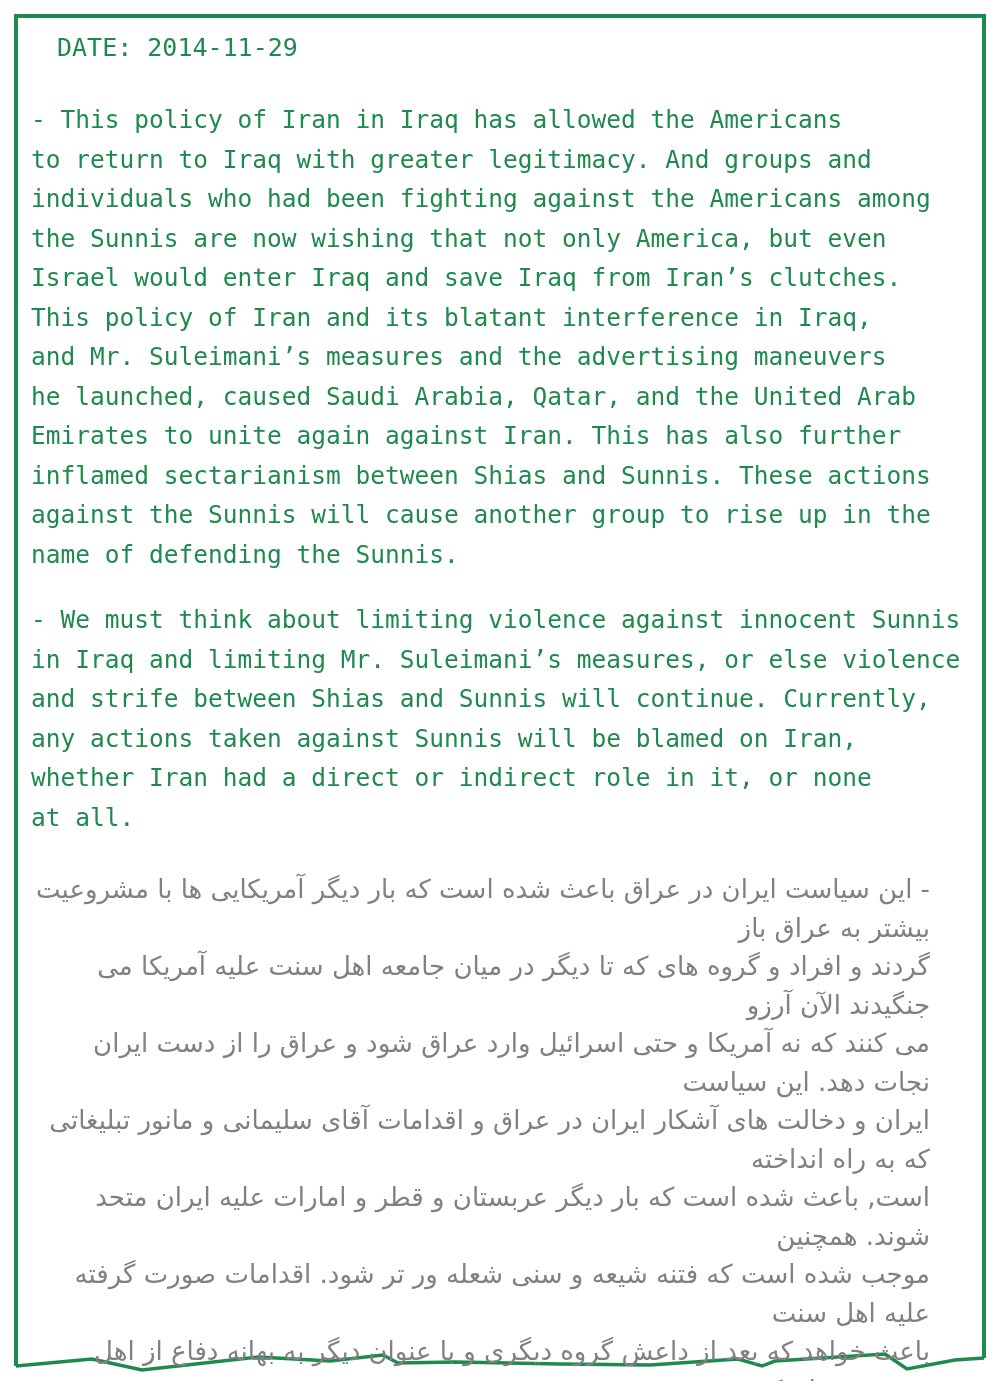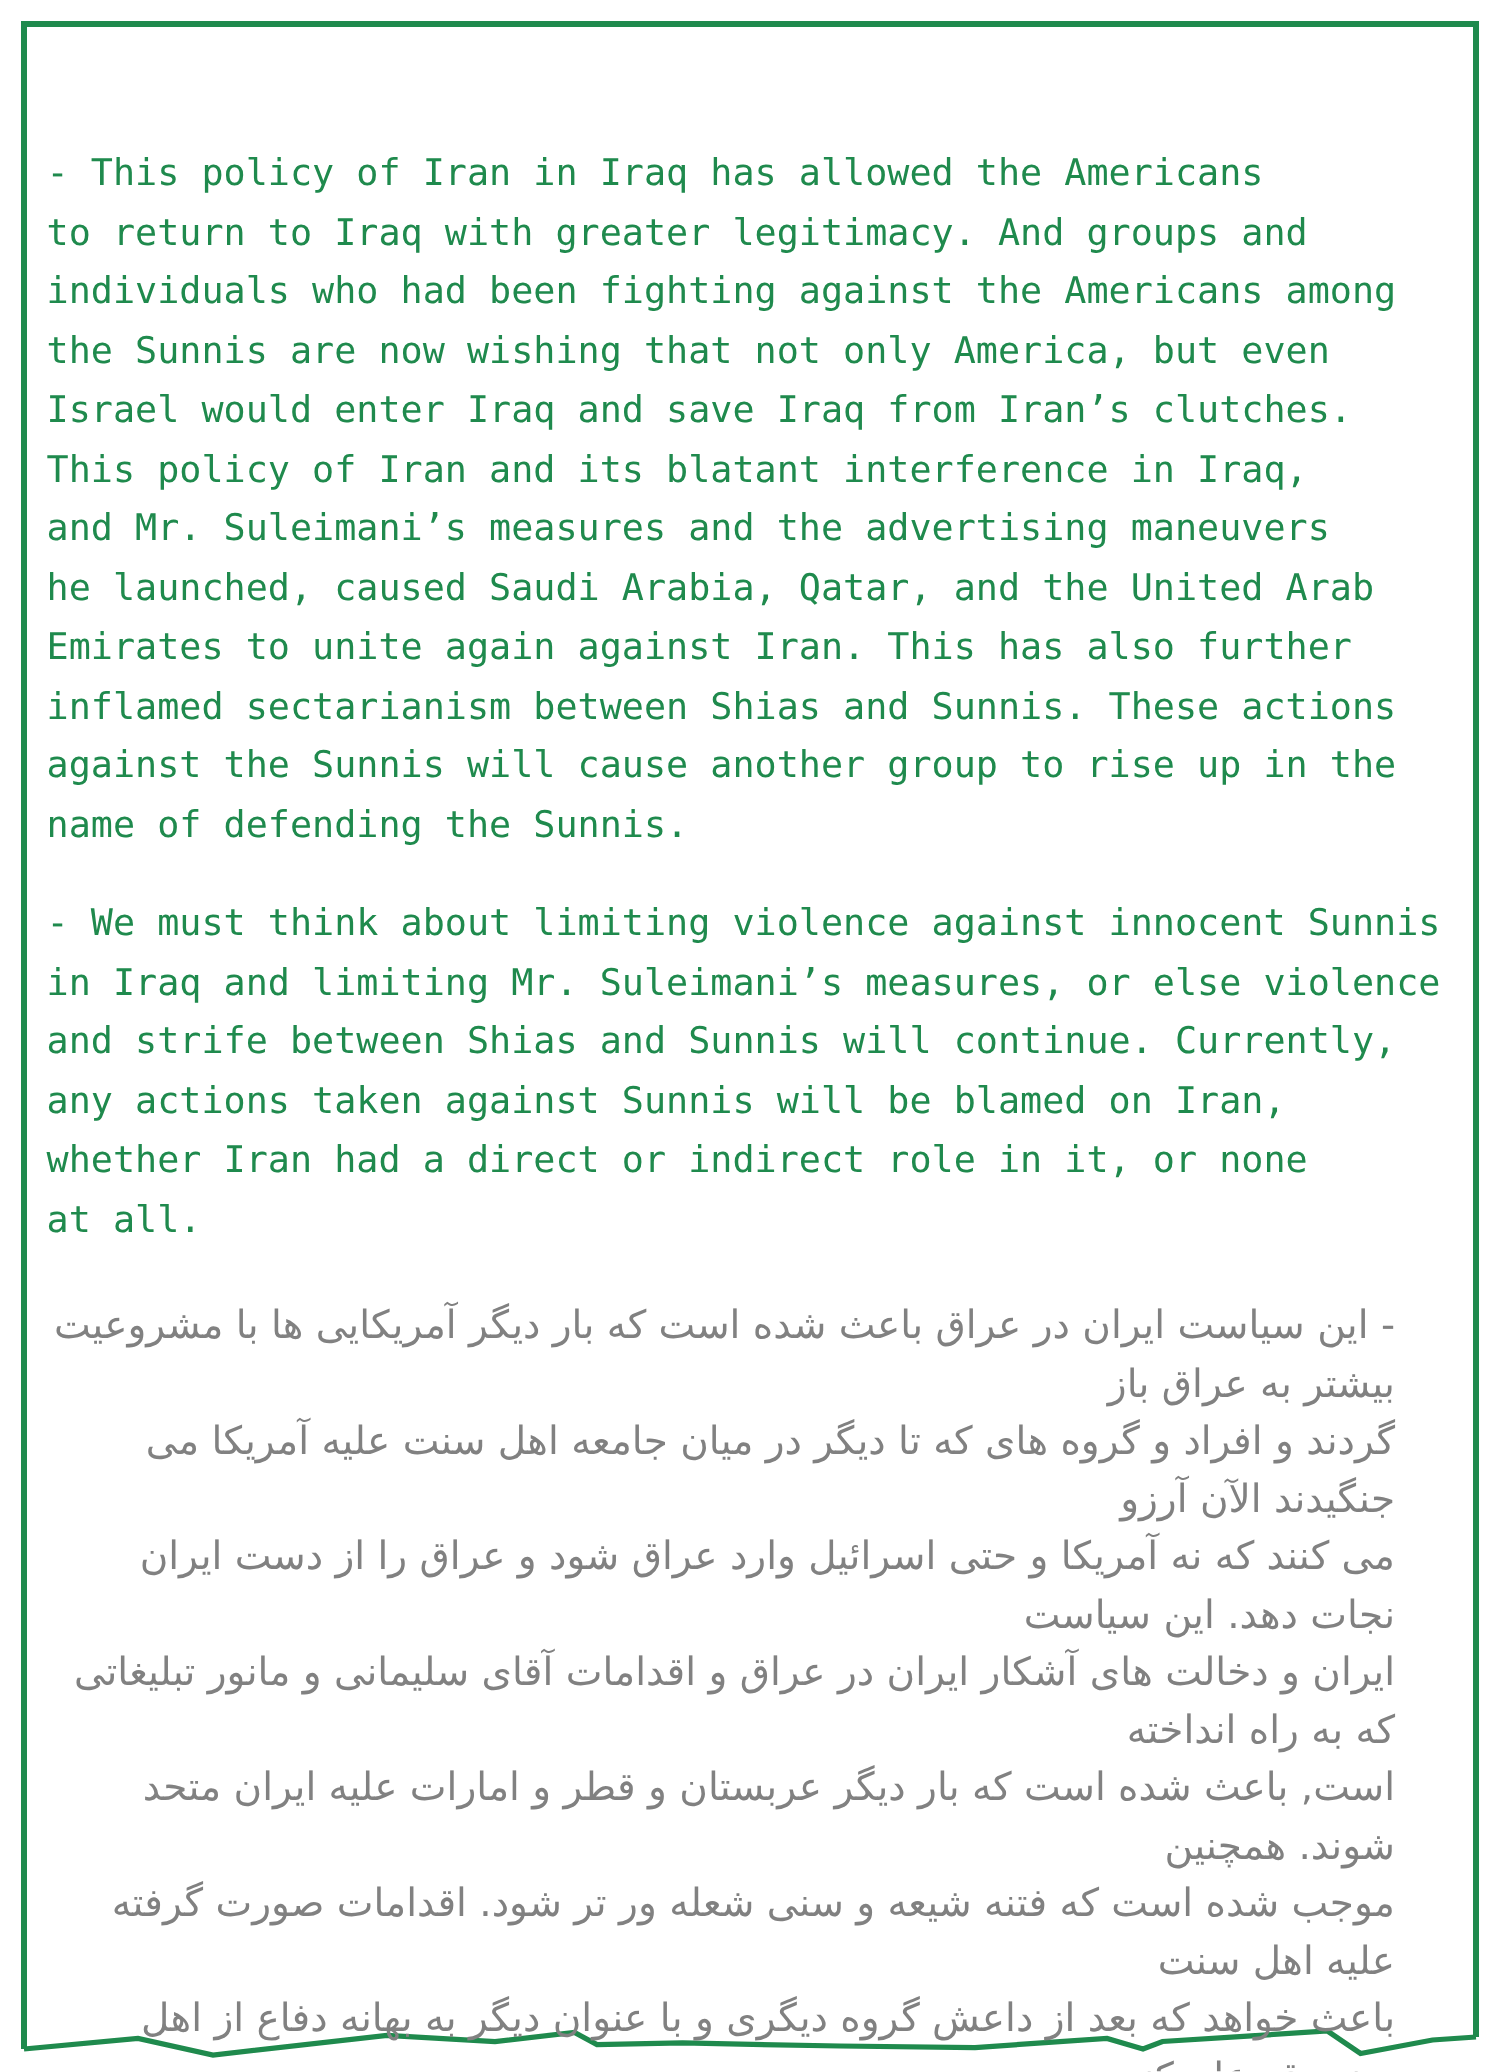--- a/index.html
+++ b/index.html
@@ -40,21 +40,21 @@
   .en-para {
     margin-top: 26px;
     font-family: "DejaVu Sans Mono", monospace;
     font-size: 24.5px;
     line-height: 39.5px;
     color: #1f8a4d;
     white-space: pre;
     letter-spacing: 0;
   }
   .en-para.first {
-    margin-top: 67px;
+    margin-top: 32px;
   }
   .fa-para {
     direction: rtl;
     text-align: right;
     font-family: "DejaVu Sans", sans-serif;
     font-size: 26px;
     line-height: 38.5px;
     color: #818181;
     white-space: pre-line;
   }
@@ -69,20 +69,21 @@
 
   <svg class="frame-svg" viewBox="0 0 1000 1381" xmlns="http://www.w3.org/2000/svg">
 
     <path d="M16 1366 L16 16 L984 16 L984 1358" fill="none" stroke="#1f8a4d" stroke-width="4" stroke-linejoin="miter"></path>
 
     <path d="M16 1366 L92 1359 L142 1370 L258 1357 L330 1361 L383 1355 L398 1363 L455 1362 L560 1364 L650 1365 L738 1359 L762 1366 L775 1361 L885 1354 L907 1369 L955 1360 L984 1358" fill="none" stroke="#1f8a4d" stroke-width="3.5" stroke-linejoin="miter"></path>
   </svg>
 
   <div class="content">
 
+    <div class="date-line">DATE: 2014-11-29</div>
 
     <div class="en-para first">- This policy of Iran in Iraq has allowed the Americans
 to return to Iraq with greater legitimacy. And groups and
 individuals who had been fighting against the Americans among
 the Sunnis are now wishing that not only America, but even
 Israel would enter Iraq and save Iraq from Iran’s clutches.
 This policy of Iran and its blatant interference in Iraq,
 and Mr. Suleimani’s measures and the advertising maneuvers
 he launched, caused Saudi Arabia, Qatar, and the United Arab
 Emirates to unite again against Iran. This has also further

